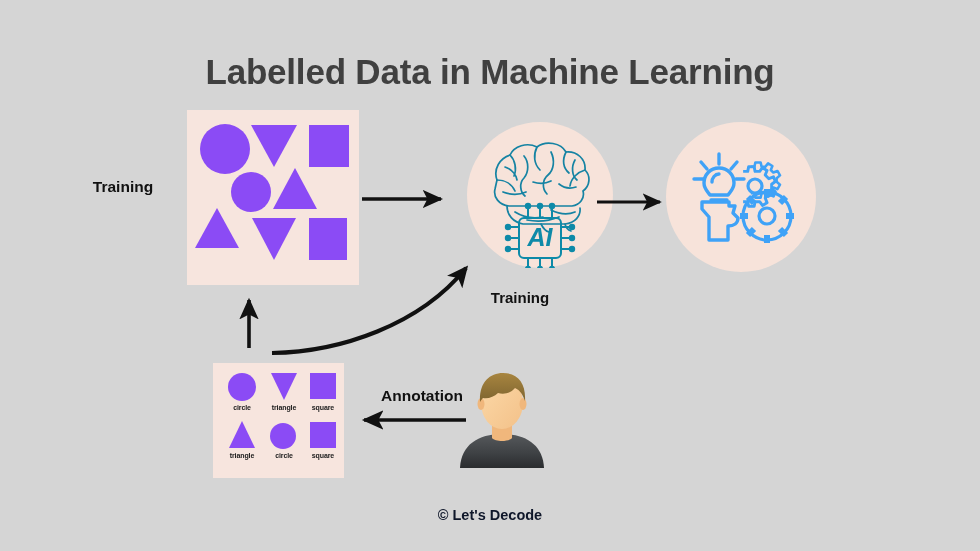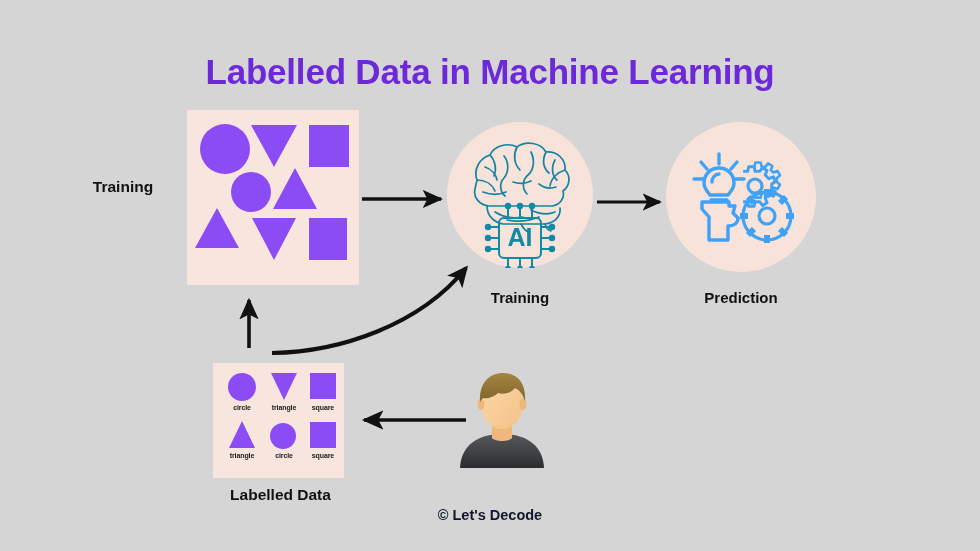--- a/index.html
+++ b/index.html
@@ -21,21 +21,21 @@
 
   
   #page-title {
     position: absolute;
     left: 0;
     top: 52px;
     width: 980px;
     text-align: center;
     font-size: 35px;
     font-weight: bold;
-    color: #6d28d9;
+    color: #404040;
     letter-spacing: -0.2px;
   }
 
   
   .peach-box {
     position: absolute;
     background: #f7e5de;
   }
   .peach-circle {
     position: absolute;
@@ -85,24 +85,25 @@
     width: 130px;
     text-align: center;
     font-size: 15.5px;
     font-weight: bold;
     color: #111;
     line-height: 22px;
   }
 
   
   #training-circle {
-    left: 447px;
+    left: 467px;
     top: 122px;
     width: 146px;
     height: 146px;
+    font-style: italic;
   }
   #prediction-circle {
     left: 666px;
     top: 122px;
     width: 150px;
     height: 150px;
   }
   .circle-caption {
     position: absolute;
     text-align: center;
@@ -318,21 +319,20 @@
           <line x1="74" y1="94" x2="82" y2="94"></line>
           <line x1="120" y1="94" x2="128" y2="94"></line>
           <line x1="82" y1="75" x2="88" y2="81"></line>
           <line x1="114" y1="107" x2="120" y2="113"></line>
           <line x1="120" y1="75" x2="114" y2="81"></line>
           <line x1="88" y1="107" x2="82" y2="113"></line>
         </g>
       </g>
     </svg>
   </div>
-  <div class="circle-caption" id="prediction-caption">Prediction</div>
 
   <div class="peach-box" id="labelled-data-box">
 
     <div class="ld-cell" style="left:8px; top:10px;">
       <div class="ld-shape-wrap">
         <div class="shape sh-circle" style="left:7px;top:0;width:28px;height:28px;"></div>
       </div>
       <div class="ld-label">circle</div>
     </div>
     <div class="ld-cell" style="left:50px; top:10px;">
@@ -360,22 +360,22 @@
       </div>
       <div class="ld-label">circle</div>
     </div>
     <div class="ld-cell" style="left:89px; top:58px;">
       <div class="ld-shape-wrap">
         <div class="shape sh-square" style="left:8px;top:1px;width:26px;height:26px;"></div>
       </div>
       <div class="ld-label">square</div>
     </div>
   </div>
-  <div id="labelled-data-caption">Labelled Data</div>
-
+
+  <div id="annotation-label">Annotation</div>
 
   <svg id="person-avatar" viewBox="0 0 100 100">
     <defs>
       <linearGradient id="shirtGrad" x1="0" y1="0" x2="0" y2="1">
         <stop offset="0%" stop-color="#56595c"></stop>
         <stop offset="55%" stop-color="#3f4245"></stop>
         <stop offset="100%" stop-color="#2a2c2e"></stop>
       </linearGradient>
       <linearGradient id="skinGrad" x1="0" y1="0" x2="1" y2="1">
         <stop offset="0%" stop-color="#fcd9a8"></stop>

